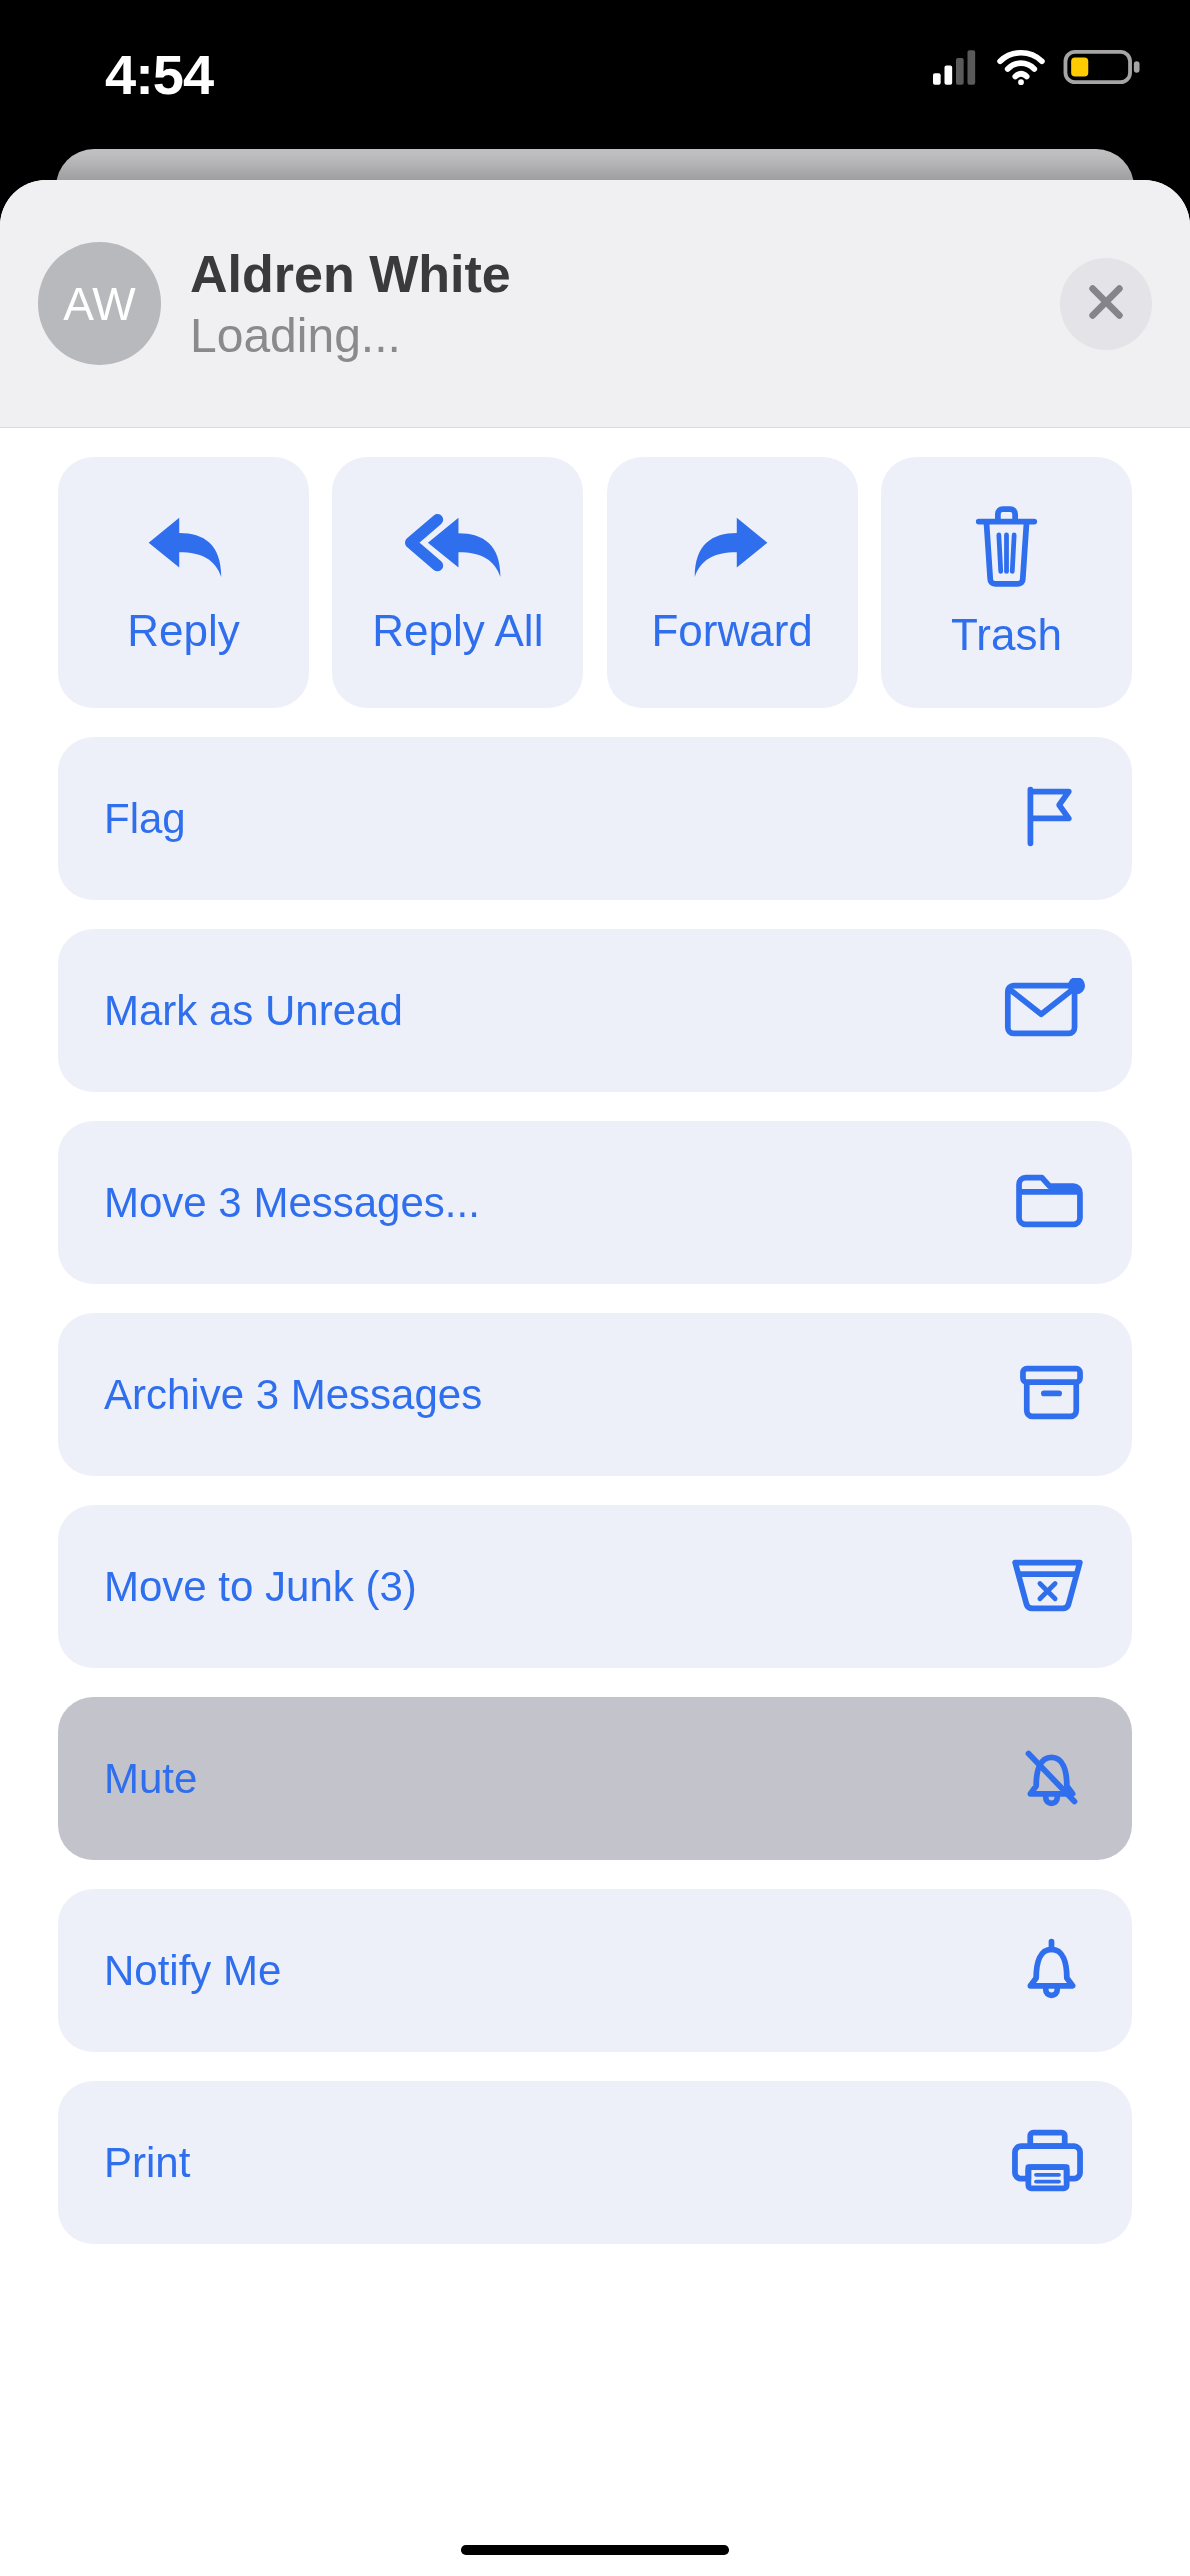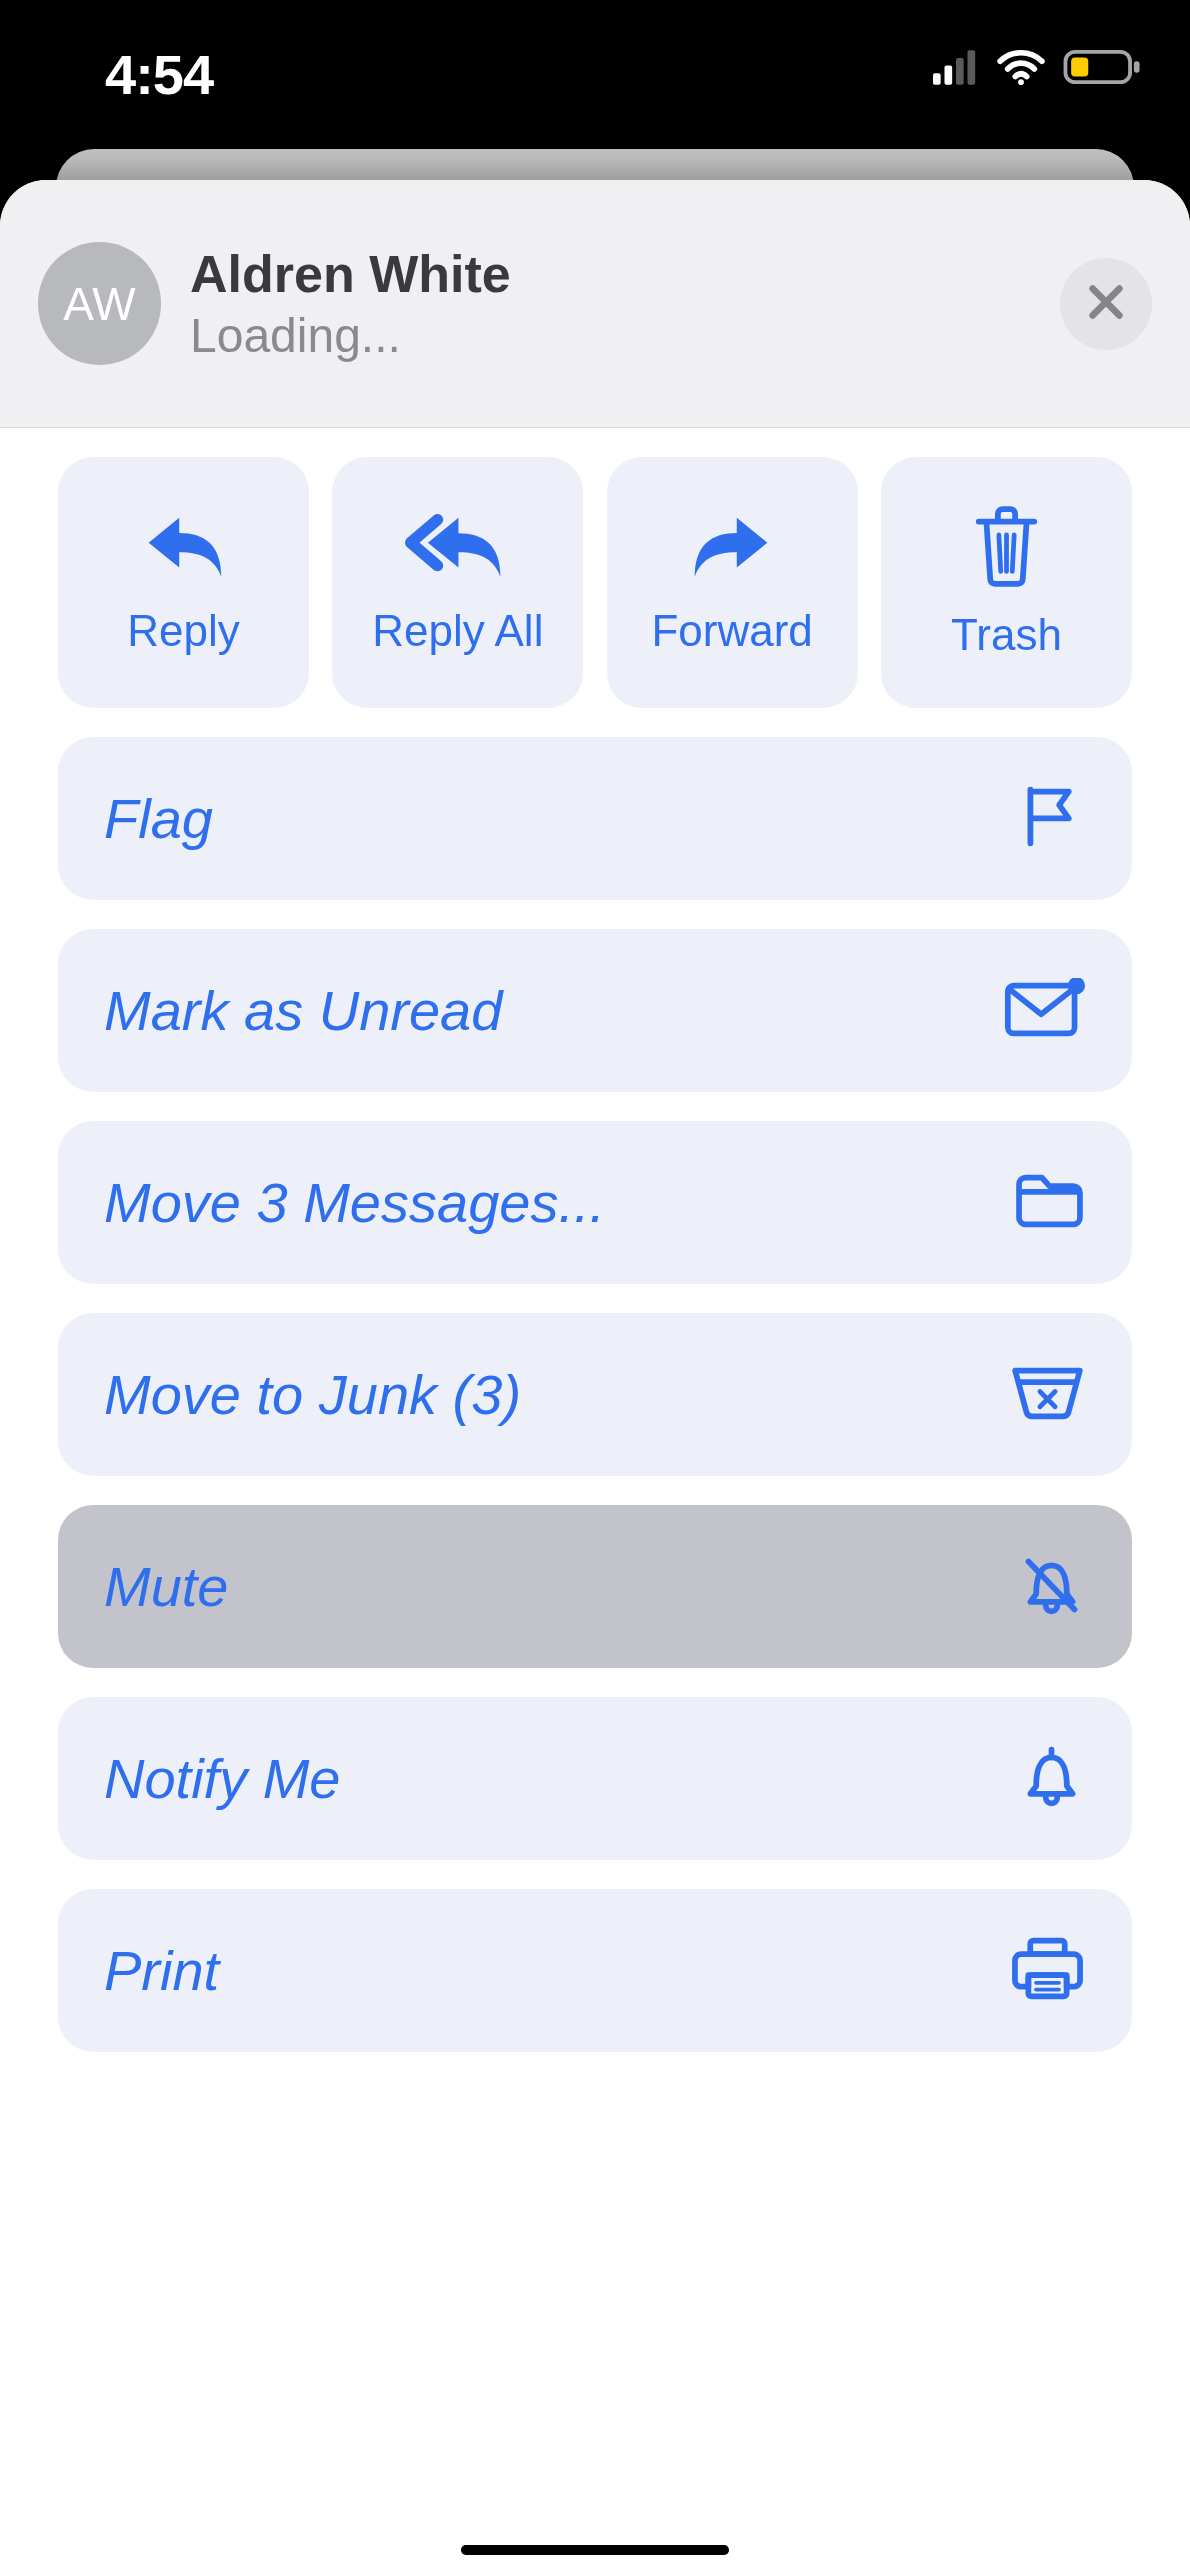--- a/index.html
+++ b/index.html
@@ -93,21 +93,21 @@
     display:flex;flex-direction:column;align-items:center;justify-content:center;
     gap:19px;
   }
   .top-label{color:var(--blue);font-size:44px;font-weight:400;}
   
   .row-btn{
     height:163px;border-radius:35px;background:var(--tile-bg);
     display:flex;align-items:center;padding:0 46px;margin-bottom:29px;
   }
   .row-pressed{background:var(--pressed-bg);}
-  .row-label{color:var(--blue);font-size:56px;font-weight:400;font-style:italic;}
+  .row-label{color:var(--blue);font-size:42px;font-weight:400;}
   .row-icon{margin-left:auto;}
   
   .home-ind{
     position:absolute;left:50%;transform:translateX(-50%);
     bottom:21px;width:268px;height:9.6px;border-radius:4.8px;background:#000;
   }
 </style>
 </head>
 <body>
 
@@ -229,20 +229,30 @@
     <div class="row-btn">
       <span class="row-label">Move 3 Messages...</span>
       <span class="row-icon">
         <svg width="73" height="59" viewBox="0 0 76 62">
           <path d="M6 14 C6 10 9 7 13 7 H30 L38 16 H63 C67 16 70 19 70 23 V49 C70 53 67 56 63 56 H13 C9 56 6 53 6 49 Z" stroke="#2f6fed" stroke-width="6" fill="none" stroke-linejoin="round"></path>
           <line x1="6" y1="22" x2="70" y2="22" stroke="#2f6fed" stroke-width="6"></line>
         </svg>
       </span>
     </div>
 
+    <div class="row-btn">
+      <span class="row-label">Archive 3 Messages</span>
+      <span class="row-icon">
+        <svg width="69" height="59" viewBox="0 0 72 62">
+          <rect x="6" y="6" width="60" height="14" rx="4" stroke="#2f6fed" stroke-width="6" fill="none"></rect>
+          <path d="M10 20 V50 C10 53 12 56 16 56 H56 C60 56 62 53 62 50 V20" stroke="#2f6fed" stroke-width="6" fill="none"></path>
+          <line x1="28" y1="32" x2="44" y2="32" stroke="#2f6fed" stroke-width="6" stroke-linecap="round"></line>
+        </svg>
+      </span>
+    </div>
 
     <div class="row-btn">
       <span class="row-label">Move to Junk (3)</span>
       <span class="row-icon">
         <svg width="77" height="59" viewBox="0 0 80 62">
           <path d="M6 8 H74 L62 52 C61 55 58 56 56 56 H24 C22 56 19 55 18 52 Z" stroke="#2f6fed" stroke-width="6" fill="none" stroke-linejoin="round"></path>
           <line x1="8" y1="20" x2="72" y2="20" stroke="#2f6fed" stroke-width="6"></line>
           <line x1="32" y1="30" x2="48" y2="46" stroke="#2f6fed" stroke-width="5" stroke-linecap="round"></line>
           <line x1="48" y1="30" x2="32" y2="46" stroke="#2f6fed" stroke-width="5" stroke-linecap="round"></line>
         </svg>

